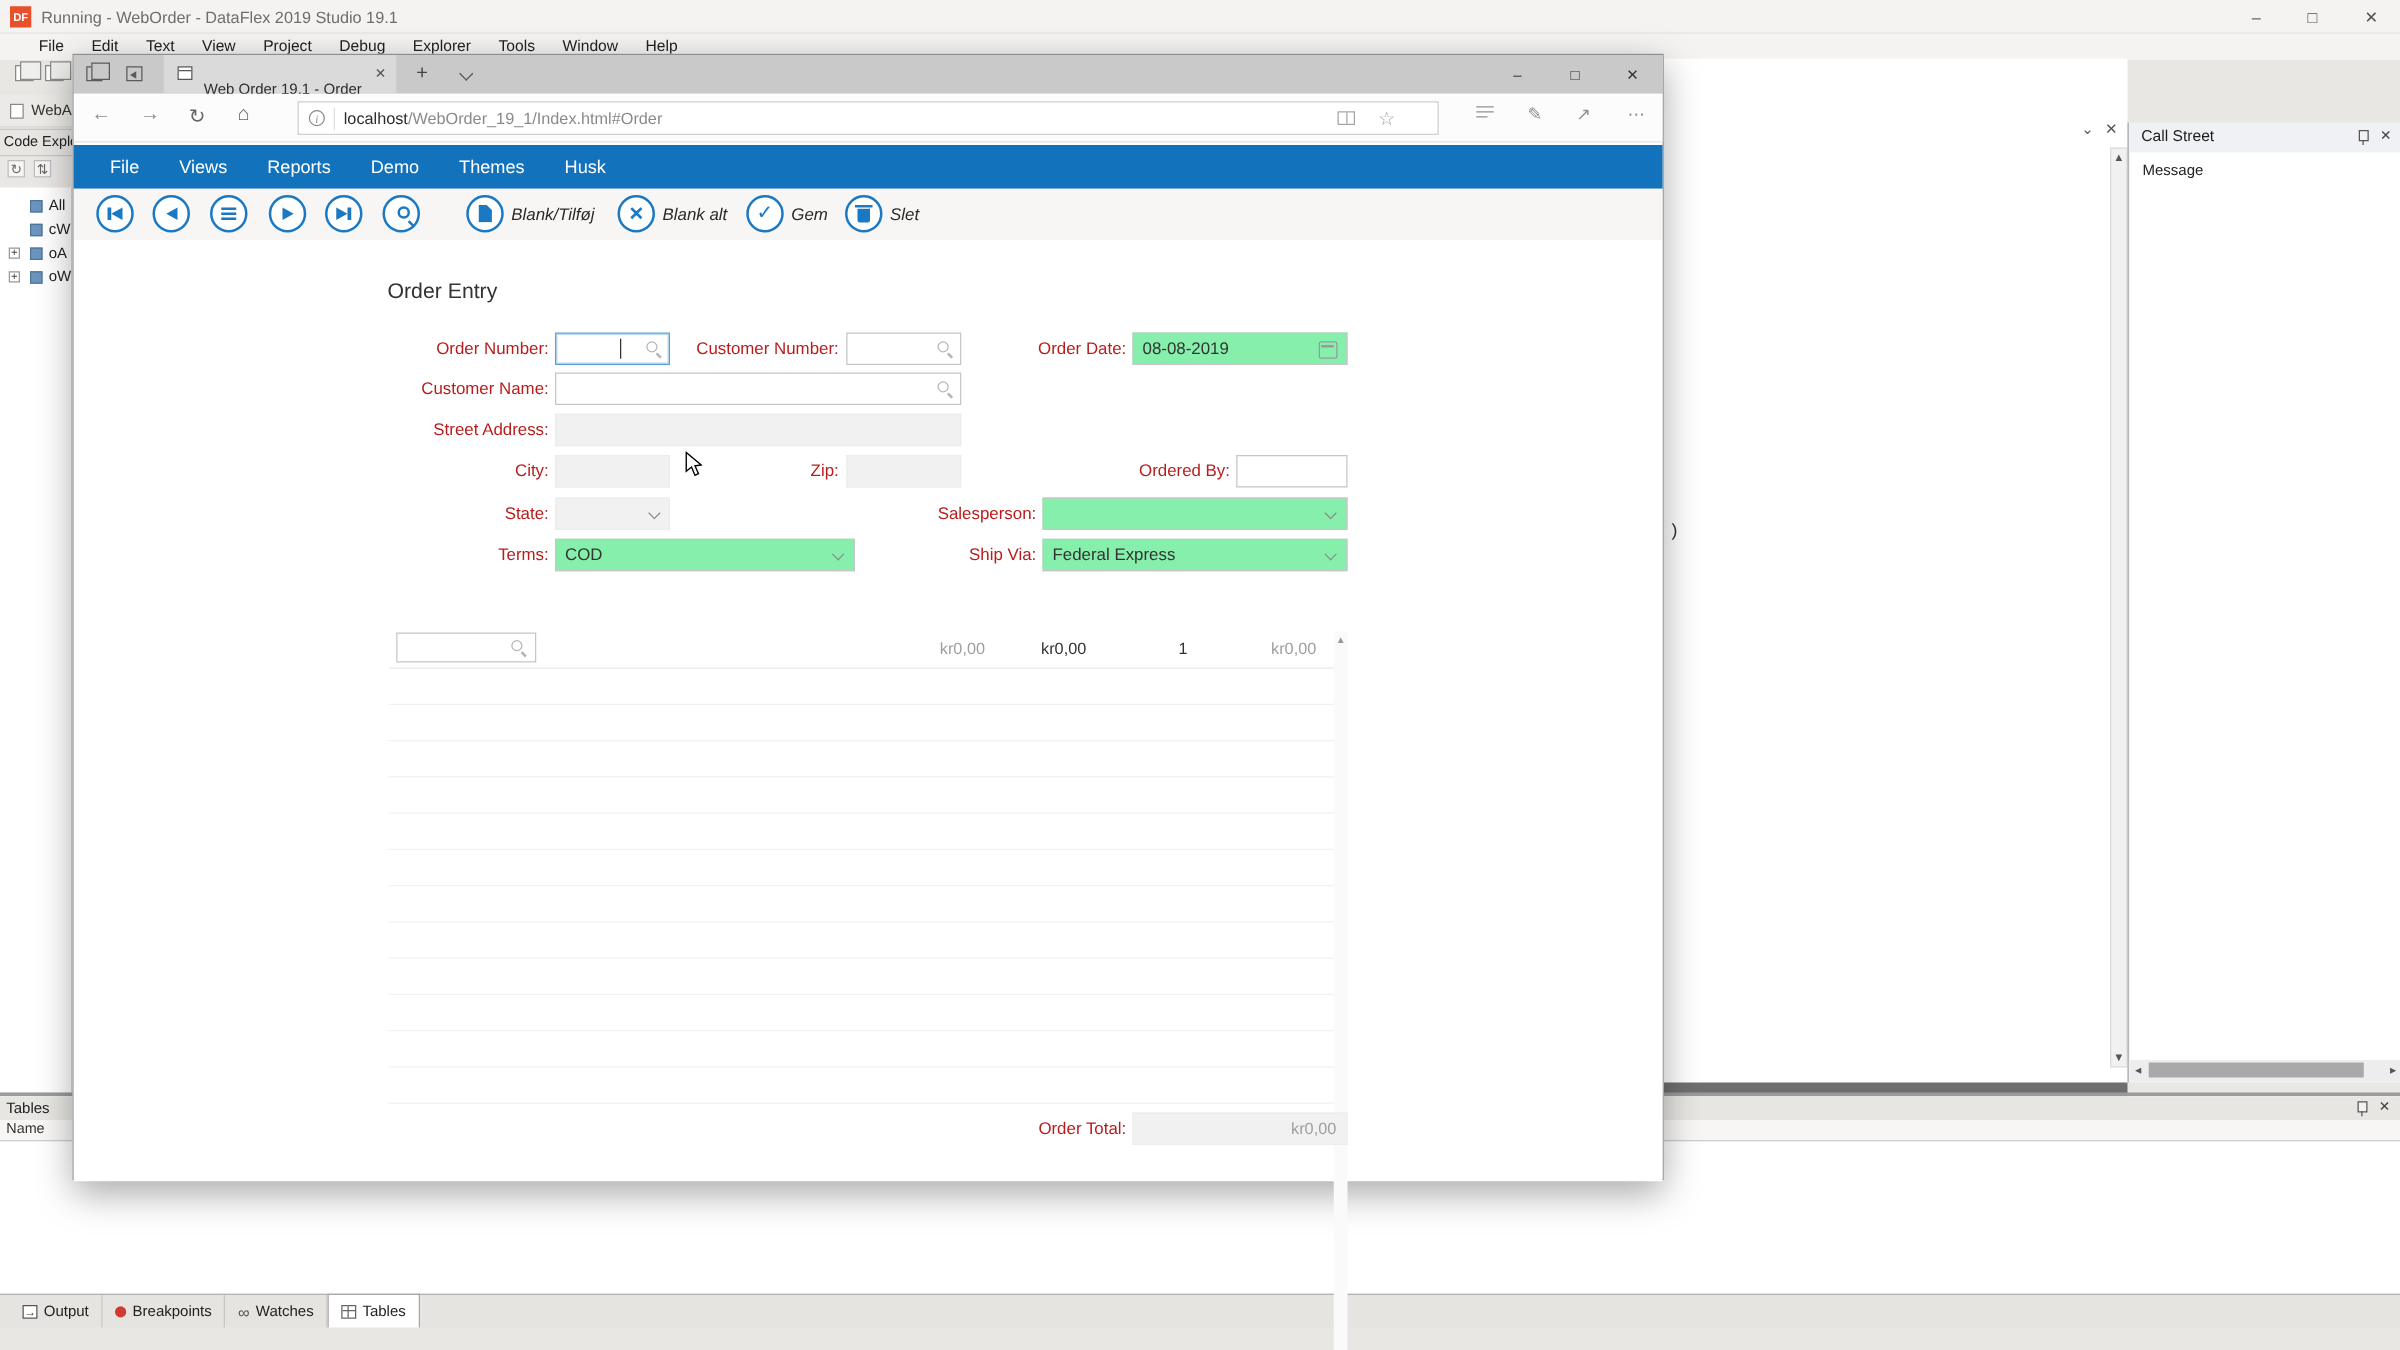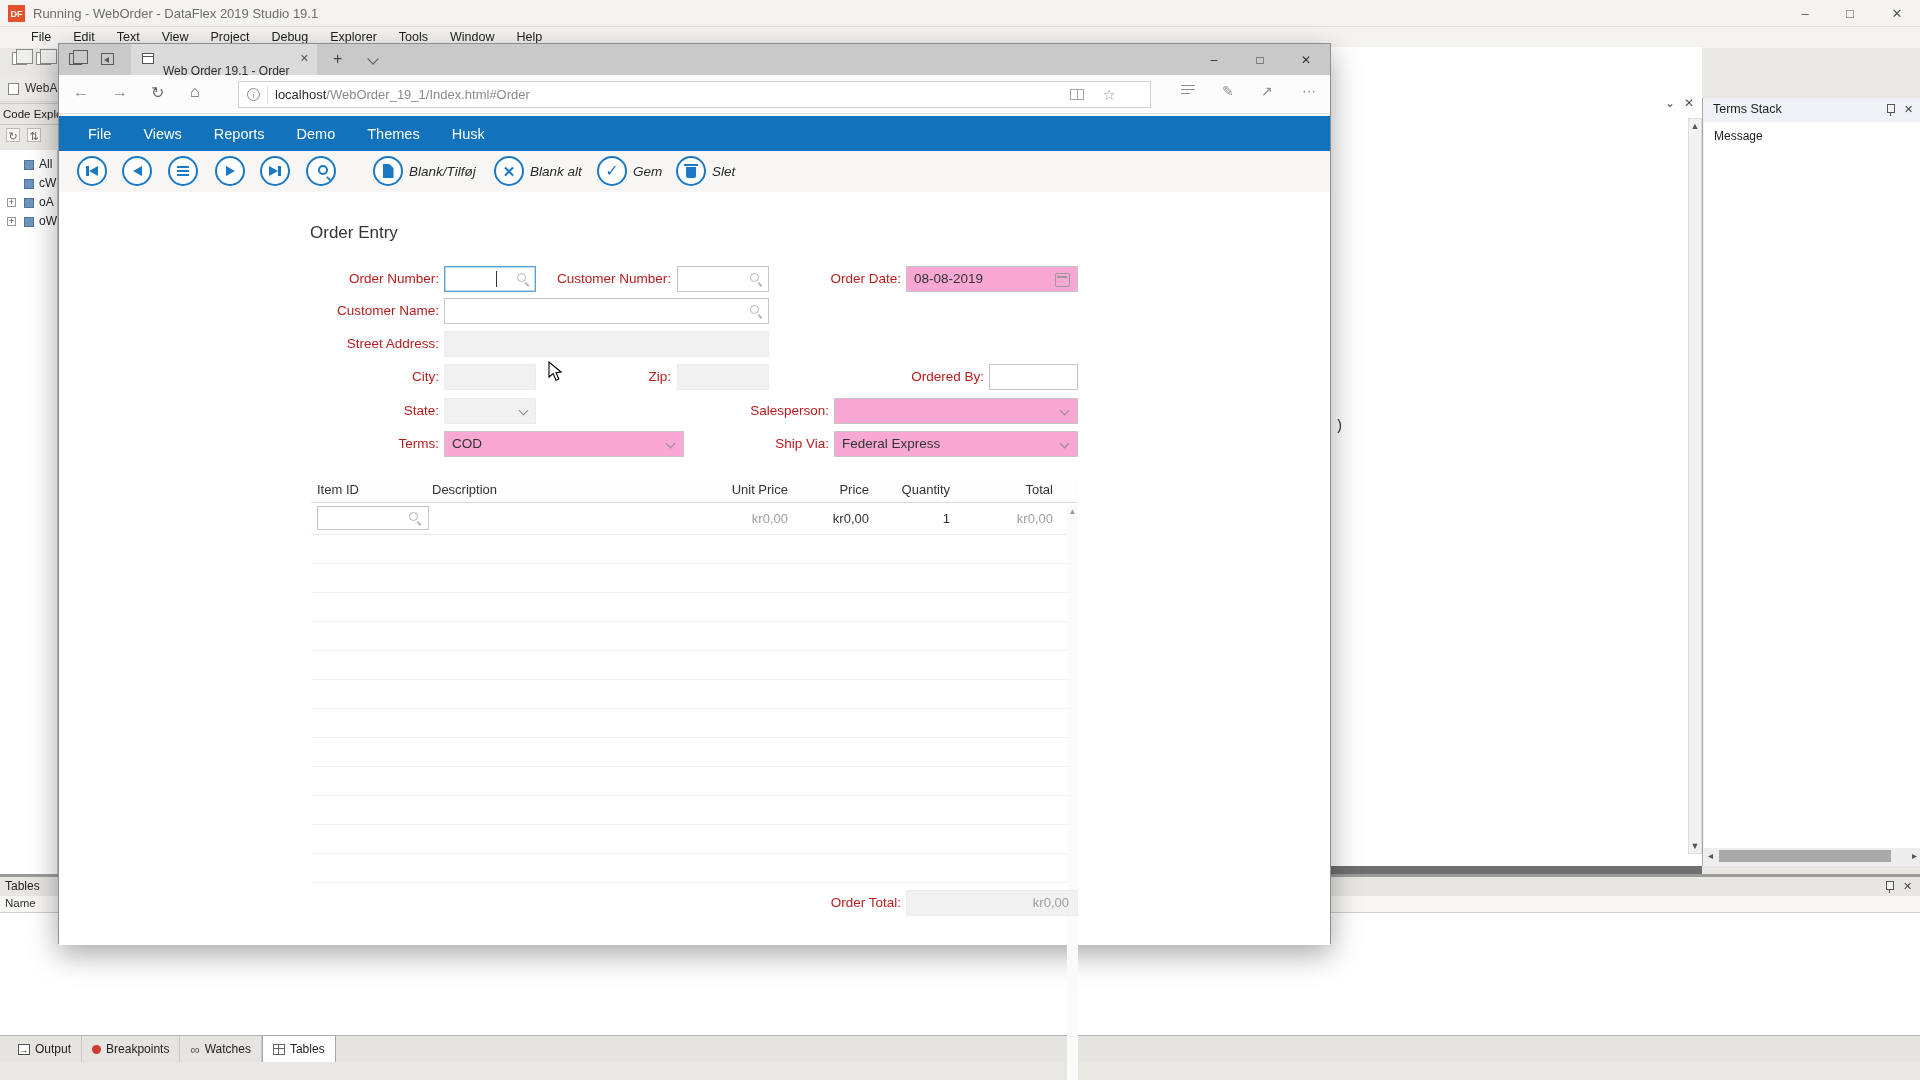--- a/index.html
+++ b/index.html
@@ -129,21 +129,21 @@
   .trashb::before { content:""; position:absolute; left:-2px; top:-3px; width:14px; height:2px; background:#1b79c4; }
   .tool-label { position:absolute; top:0; height:41px; line-height:41px; font-size:13.5px; color:#2b2b2b; white-space:nowrap;font-style:italic; }
 
   .content { position:absolute; left:0; top:148px; width:1271px; height:753px; background:#fff; }
   .page-title { position:absolute; left:251px; top:31px; font-size:17px; color:#333; }
   .flabel { position:absolute; height:26px; line-height:26px; font-size:13.5px; color:#b91c1c; text-align:right; white-space:nowrap; }
   .fin { position:absolute; height:26px; border:1px solid #c6c6c6; background:#fff; font-family:"Liberation Sans",sans-serif;
          font-size:13.5px; color:#333; padding:0 24px 0 7px; outline:none; }
   .fin.focused { border:1px solid #5ba0d6; box-shadow:0 0 0 1px #bcd9ef inset; }
   .fdis { position:absolute; height:26px; background:#f1f1f1; border:1px solid #ececec; }
-  .fsel { position:absolute; height:26px; border:1px solid #c6c6c6; background:#f9a8d4; font-size:13.5px; color:#333; line-height:24px; padding-left:7px; }
+  .fsel { position:absolute; height:26px; border:1px solid #c6c6c6; background:#86efac; font-size:13.5px; color:#333; line-height:24px; padding-left:7px; }
   .mag { position:absolute; width:9px; height:9px; border:1.6px solid #b5b5b5; border-radius:50%; }
   .mag::after { content:""; position:absolute; left:7.5px; top:8px; width:1.8px; height:5px; background:#b5b5b5; transform:rotate(-45deg); }
   .chev { position:absolute; width:7px; height:7px; border-right:1.6px solid #8a8a8a; border-bottom:1.6px solid #8a8a8a; transform:rotate(45deg); }
   .cal-ico { position:absolute; right:7px; top:6px; width:15px; height:14px; border:1.5px solid #9a9a9a; border-radius:2px; }
   .cal-ico::before { content:""; position:absolute; left:1px; top:2px; width:10px; height:1.5px; background:#9a9a9a; }
   .caret { position:absolute; width:1px; height:16px; background:#333; }
 
   .grid { position:absolute; left:252px; top:287px; width:767px; height:403px; }
   .ghead { position:absolute; left:0; top:0; width:767px; height:24px; border-bottom:1px solid #d9d9d9; background:#fdfdfd; }
   .gcol { position:absolute; top:3px; font-size:13px; color:#333; }
@@ -219,21 +219,21 @@
   <div class="abs docwell-ctrl" style="left:1665px">⌄</div>
   <div class="abs docwell-ctrl" style="left:1684px">✕</div>
   <div class="abs vscroll">
     <span class="arr" style="top:2px">▲</span>
     <span class="arr" style="bottom:2px">▼</span>
   </div>
   <div class="abs editor-hbar"></div>
 
   <div class="abs callstack">
     <div class="cs-header">
-      <span class="cs-title">Terms Stack</span>
+      <span class="cs-title">Call Street</span>
       <span class="abs pin-ico" style="left:182px; top:5px"></span>
       <span class="abs x-ico" style="left:201px; top:5px">✕</span>
     </div>
     <div class="cs-body">
       <span>Message</span>
     </div>
     <div class="cs-hscroll">
       <span class="harr harrow" style="position:absolute; left:4px; top:2px">◂</span>
       <div class="cs-thumb"></div>
       <span class="harr harrow" style="position:absolute; right:4px; top:2px">▸</span>
@@ -414,28 +414,20 @@
       <div class="fsel" style="left:775px; top:239px; width:244px">
         <span>Federal Express</span>
         <span class="chev" style="right:9px; top:8px"></span>
       </div>
 
       <svg class="abs" style="left:489px; top:169px" width="14" height="21">
         <path d="M1 1 L1 16 L5.2 12.6 L8 19.2 L10.8 18 L8 11.6 L13 11 Z" fill="#ffffff" stroke="#000000" stroke-width="1.1"></path>
       </svg>
 
       <div class="grid">
-        <div class="ghead">
-          <span class="gcol" style="left:6px">Item ID</span>
-          <span class="gcol" style="left:121px">Description</span>
-          <span class="gcol r" style="left:380px; width:97px">Unit Price</span>
-          <span class="gcol r" style="left:480px; width:78px">Price</span>
-          <span class="gcol r" style="left:560px; width:79px">Quantity</span>
-          <span class="gcol r" style="left:640px; width:102px">Total</span>
-        </div>
         <div class="grow1">
           <input class="fin" style="left: 6px; top: 3px; width: 112px; height: 24px;">
           <span class="mag" style="left:98px; top:9px"></span>
           <span class="gval gray" style="left:380px; width:97px">kr0,00</span>
           <span class="gval dark" style="left:480px; width:78px">kr0,00</span>
           <span class="gval dark" style="left:560px; width:79px">1</span>
           <span class="gval gray" style="left:640px; width:102px">kr0,00</span>
         </div>
         <div class="gempty" style="top:56px"></div>
         <div class="gempty" style="top:85px"></div>

